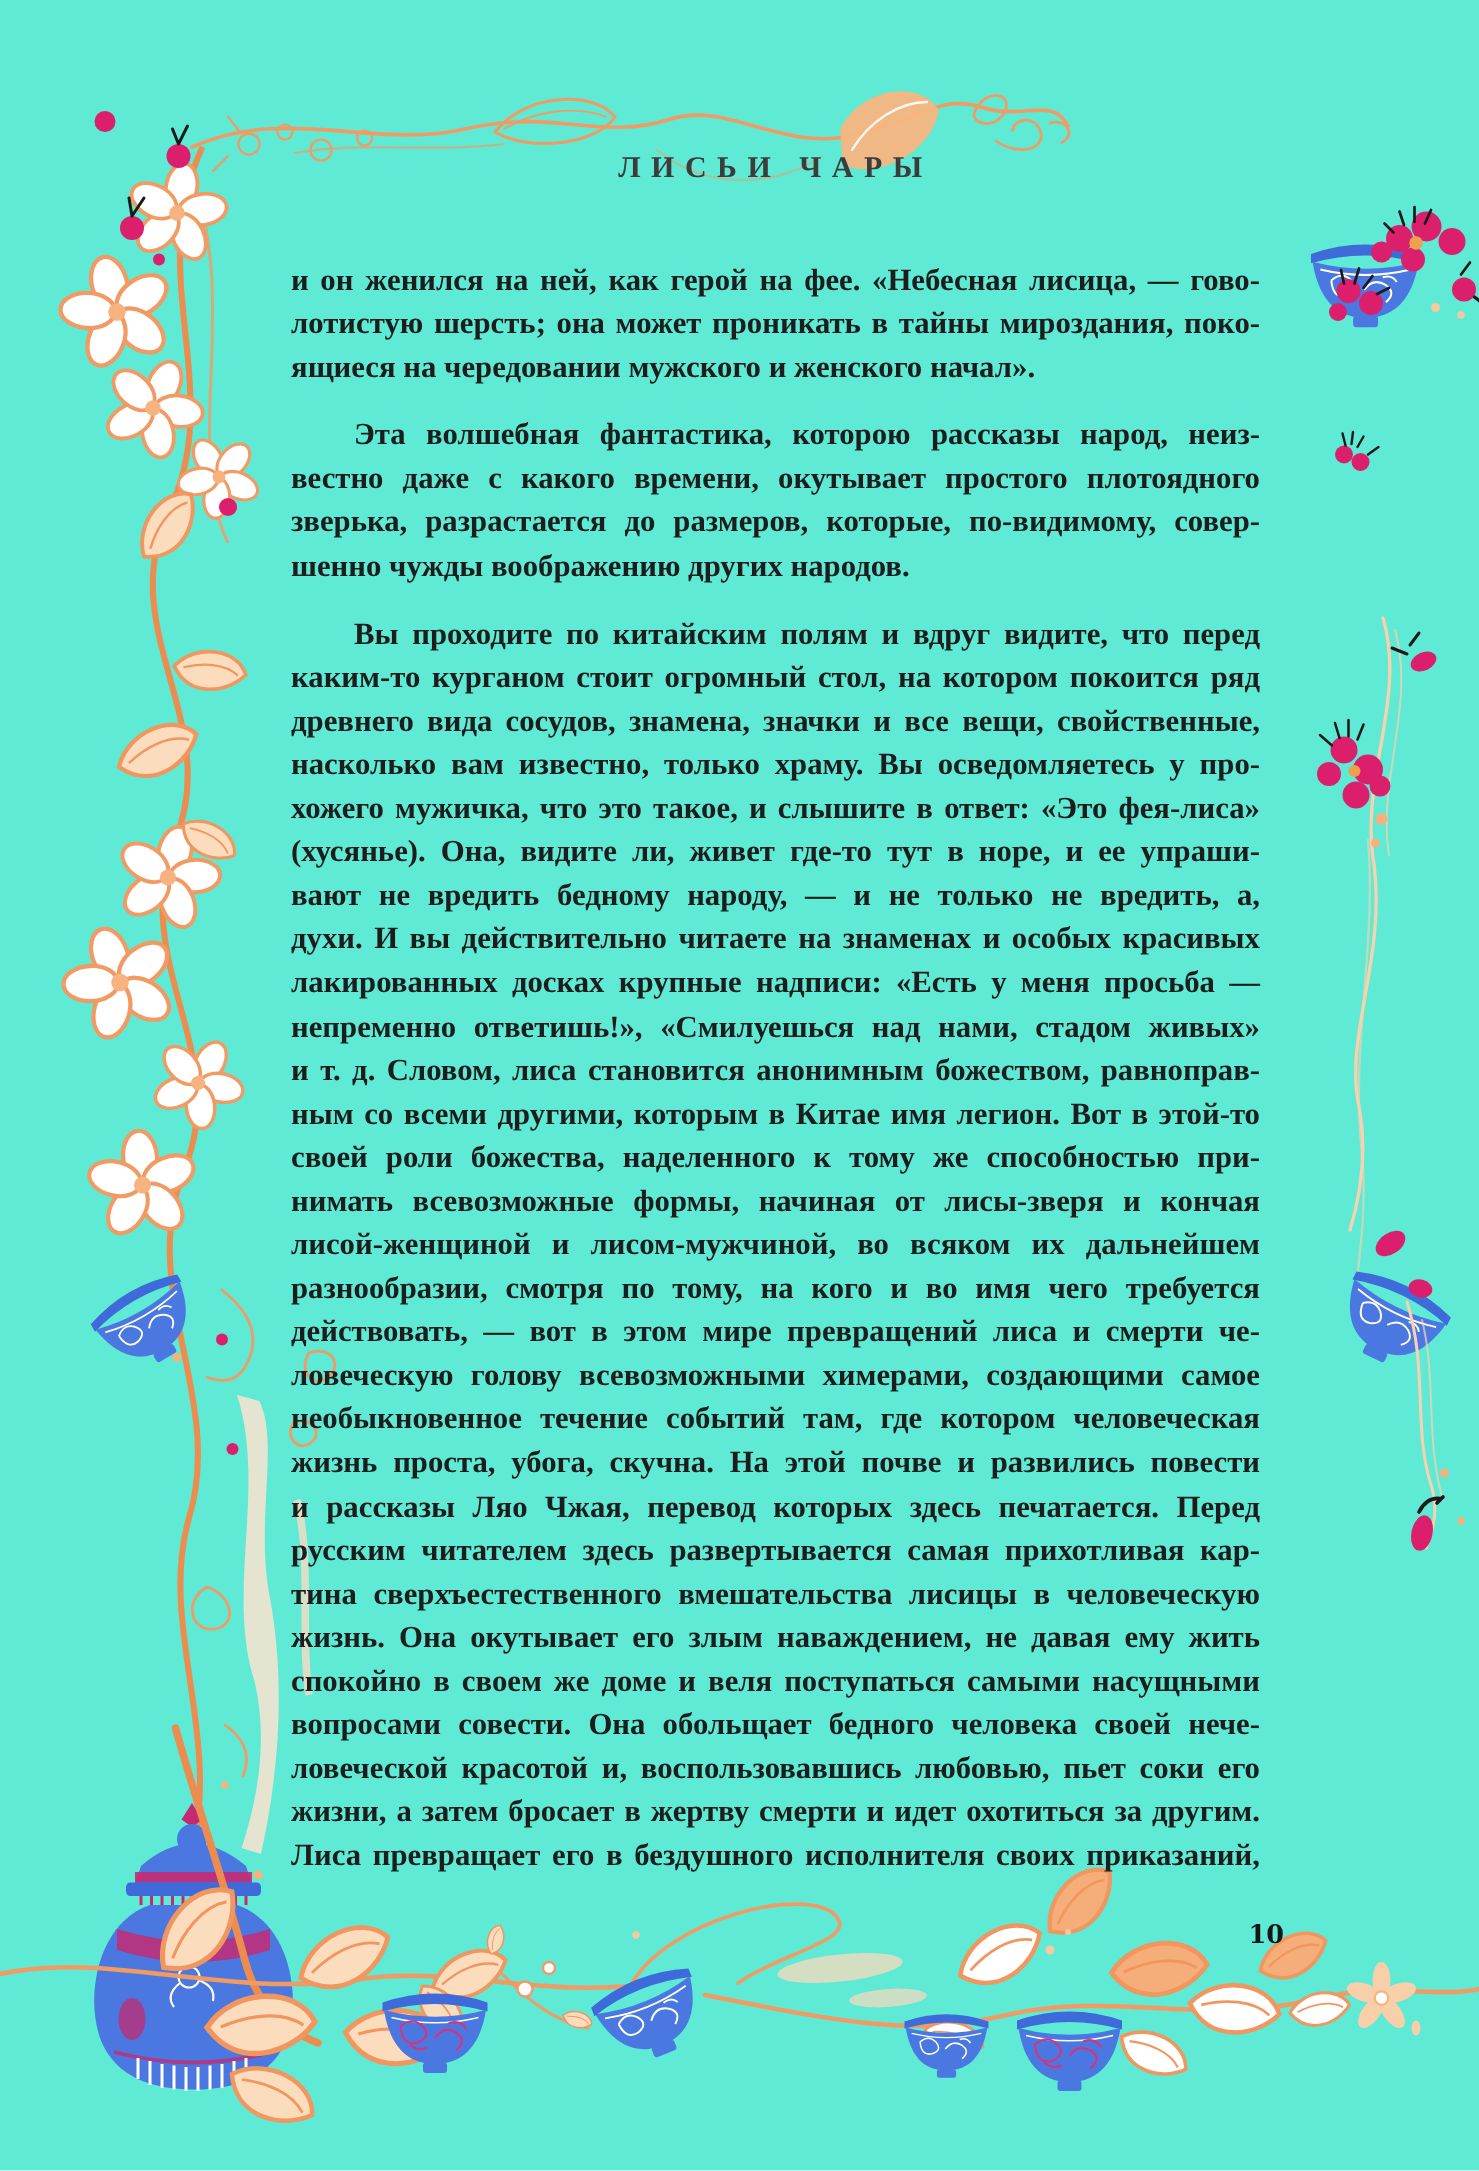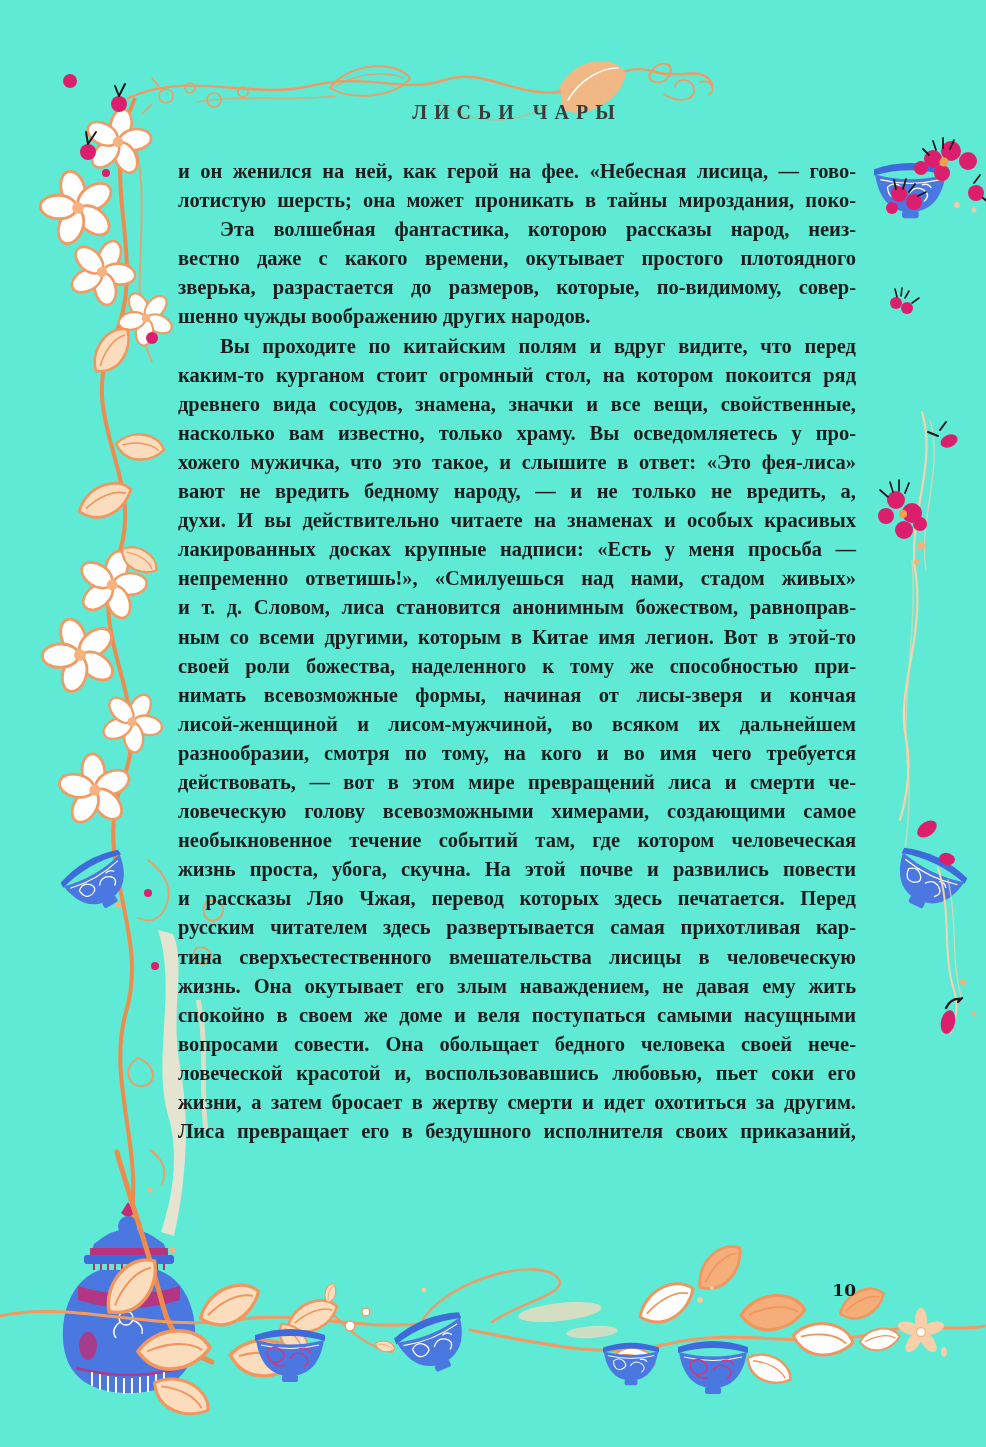--- a/index.html
+++ b/index.html
@@ -3,21 +3,21 @@
 <meta charset="utf-8">
 <style>
   html,body{margin:0;padding:0;background:#ffffff;}
   .page{position:relative;width:986px;height:1447px;background:#5eead4;overflow:hidden;
         font-family:"Liberation Serif", serif;font-weight:bold;}
   .decor{position:absolute;left:0;top:0;z-index:0;pointer-events:none;}
   .running-head{position:absolute;left:178px;top:101px;width:678px;text-align:center;
         font-size:20px;letter-spacing:7px;color:#3c3c3c;z-index:2;}
   .body-text{position:absolute;left:178px;top:157px;width:678px;z-index:2;color:#1d1d1d;
         font-size:20.5px;line-height:29.1px;}
-  .para{margin:0;}
+  .para{margin:16px;}
   .line{text-align:justify;text-align-last:justify;}
   .line.left-last{text-align-last:left;}
   .line.indent{text-indent:42px;}
   .page-number{position:absolute;left:178px;top:1280px;width:678px;text-align:right;
         font-size:17px;color:#161616;z-index:2;font-family:"DejaVu Serif", serif;}
 </style>
 </head>
 <body>
 
 <div class="page">
@@ -288,33 +288,35 @@
       <ellipse cx="23" cy="20" rx="3" ry="5" fill="#F8CFA9"></ellipse>
     </g>
   </svg>
 
   <div class="running-head">ЛИСЬИ ЧАРЫ</div>
 
   <div class="body-text">
       <div class="para">
         <div class="line">и он женился на ней, как герой на фее. «Небесная лисица, — гово-</div>
         <div class="line">лотистую шерсть; она может проникать в тайны мироздания, поко-</div>
+        <div class="line left-last">ящиеся на чередовании мужского и женского начал».</div>
       </div>
       <div class="para">
         <div class="line indent">Эта волшебная фантастика, которою рассказы народ, неиз-</div>
         <div class="line">вестно даже с какого времени, окутывает простого плотоядного</div>
         <div class="line">зверька, разрастается до размеров, которые, по-видимому, совер-</div>
         <div class="line left-last">шенно чужды воображению других народов.</div>
       </div>
       <div class="para">
         <div class="line indent">Вы проходите по китайским полям и вдруг видите, что перед</div>
         <div class="line">каким-то курганом стоит огромный стол, на котором покоится ряд</div>
         <div class="line">древнего вида сосудов, знамена, значки и все вещи, свойственные,</div>
         <div class="line">насколько вам известно, только храму. Вы осведомляетесь у про-</div>
         <div class="line">хожего мужичка, что это такое, и слышите в ответ: «Это фея-лиса»</div>
+        <div class="line">(хусянье). Она, видите ли, живет где-то тут в норе, и ее упраши-</div>
         <div class="line">вают не вредить бедному народу, — и не только не вредить, а,</div>
         <div class="line">духи. И вы действительно читаете на знаменах и особых красивых</div>
         <div class="line">лакированных досках крупные надписи: «Есть у меня просьба —</div>
         <div class="line">непременно ответишь!», «Смилуешься над нами, стадом живых»</div>
         <div class="line">и т. д. Словом, лиса становится анонимным божеством, равноправ-</div>
         <div class="line">ным со всеми другими, которым в Китае имя легион. Вот в этой-то</div>
         <div class="line">своей роли божества, наделенного к тому же способностью при-</div>
         <div class="line">нимать всевозможные формы, начиная от лисы-зверя и кончая</div>
         <div class="line">лисой-женщиной и лисом-мужчиной, во всяком их дальнейшем</div>
         <div class="line">разнообразии, смотря по тому, на кого и во имя чего требуется</div>

